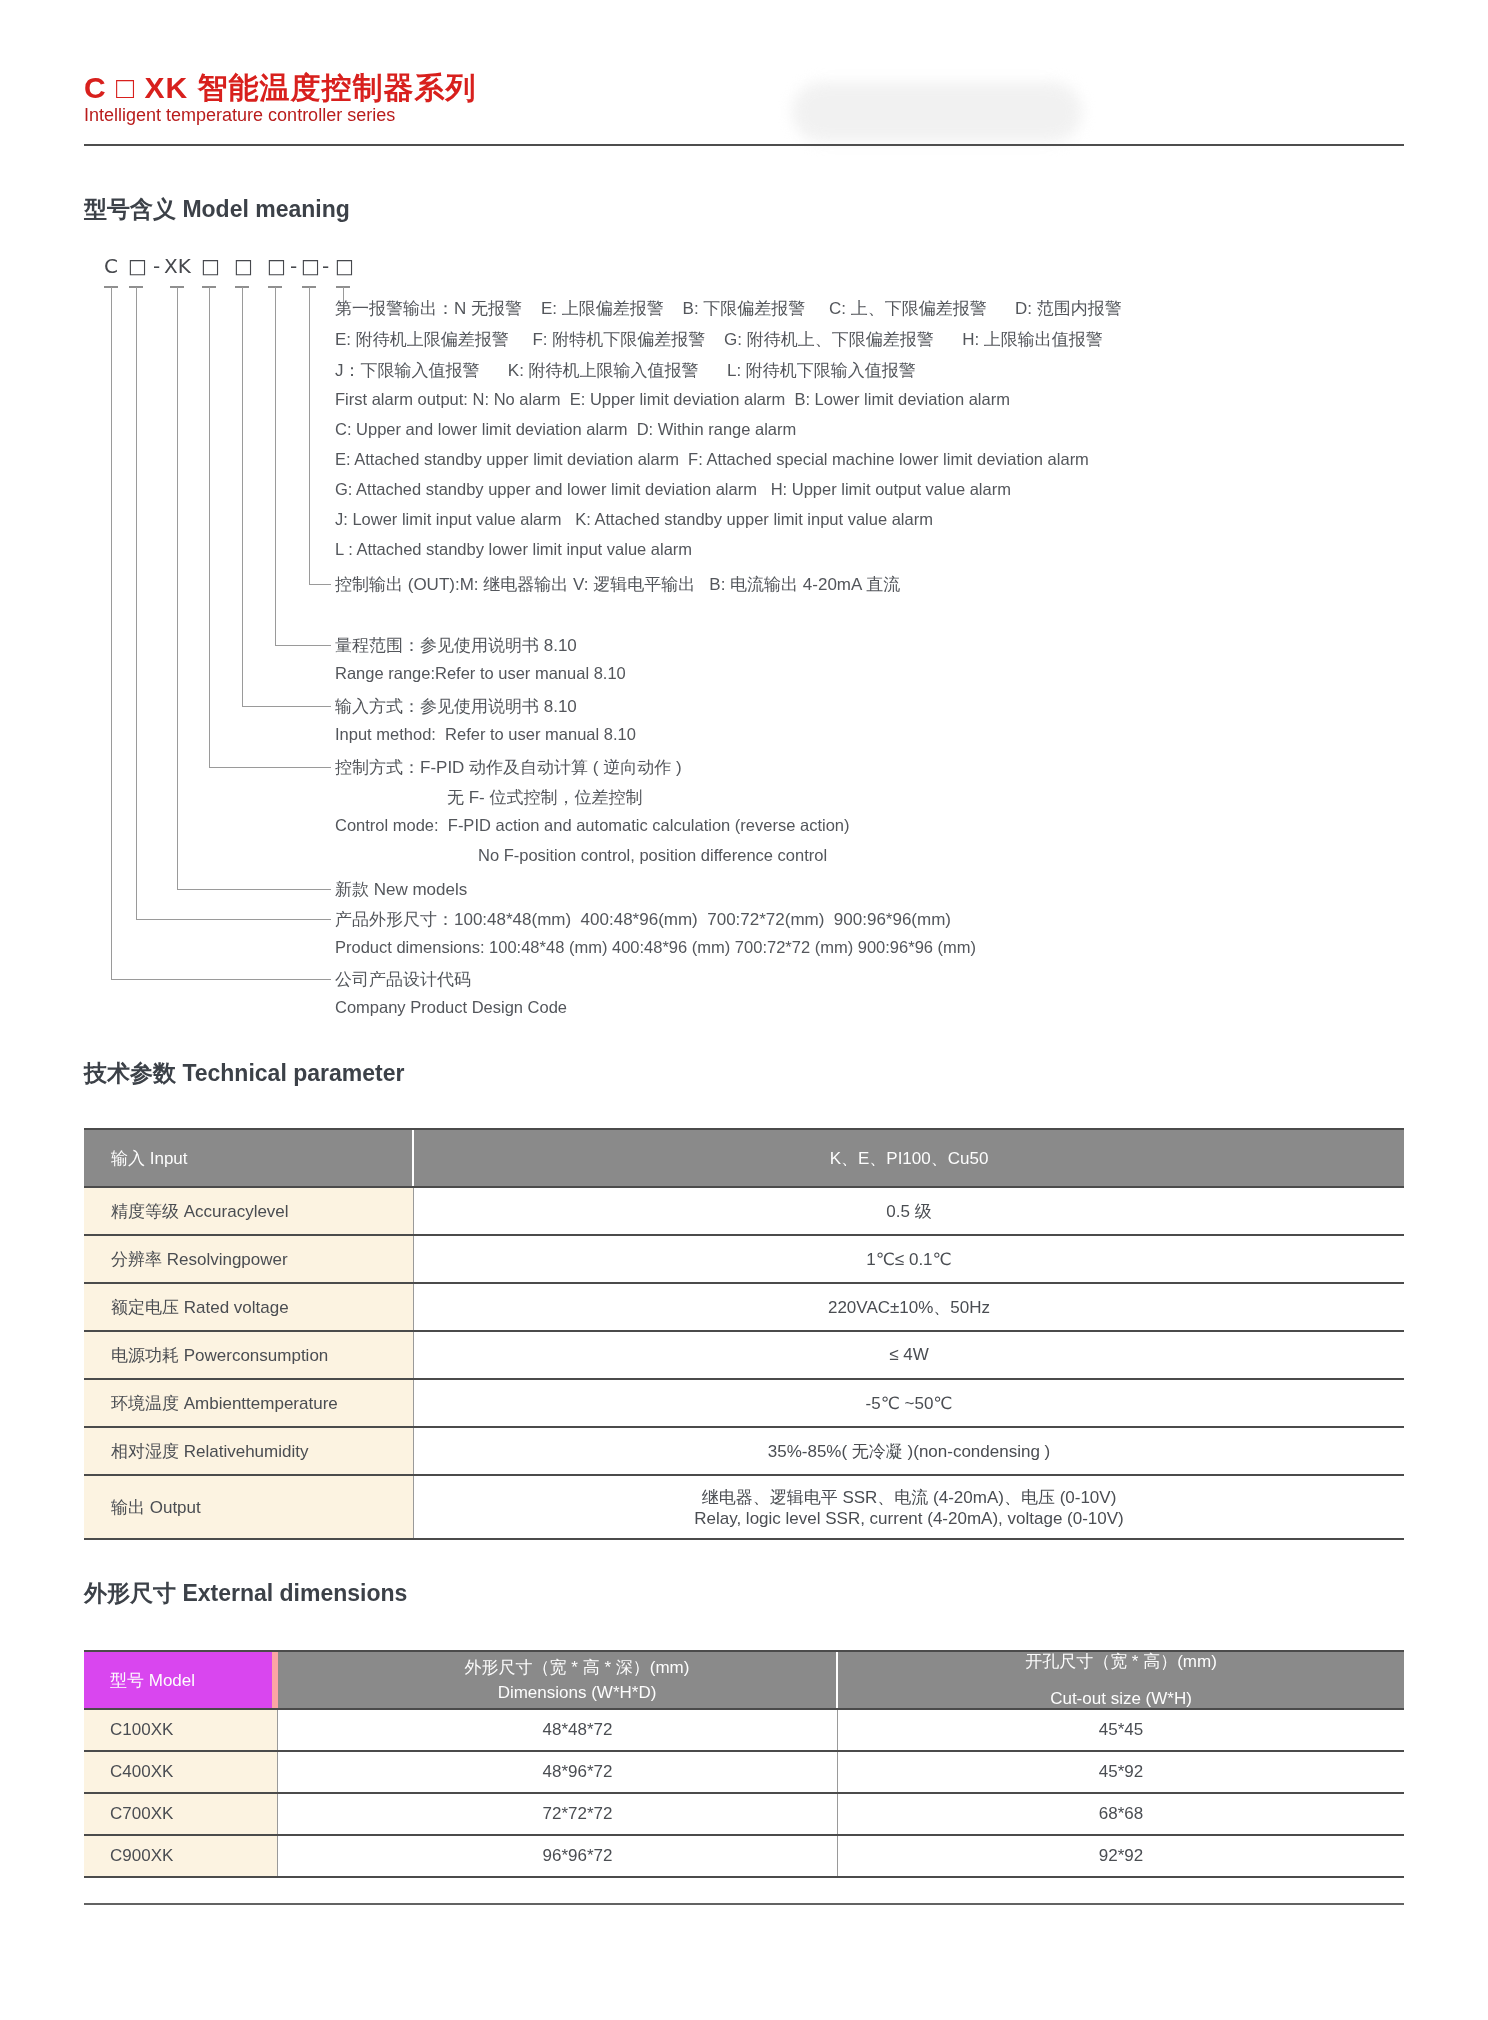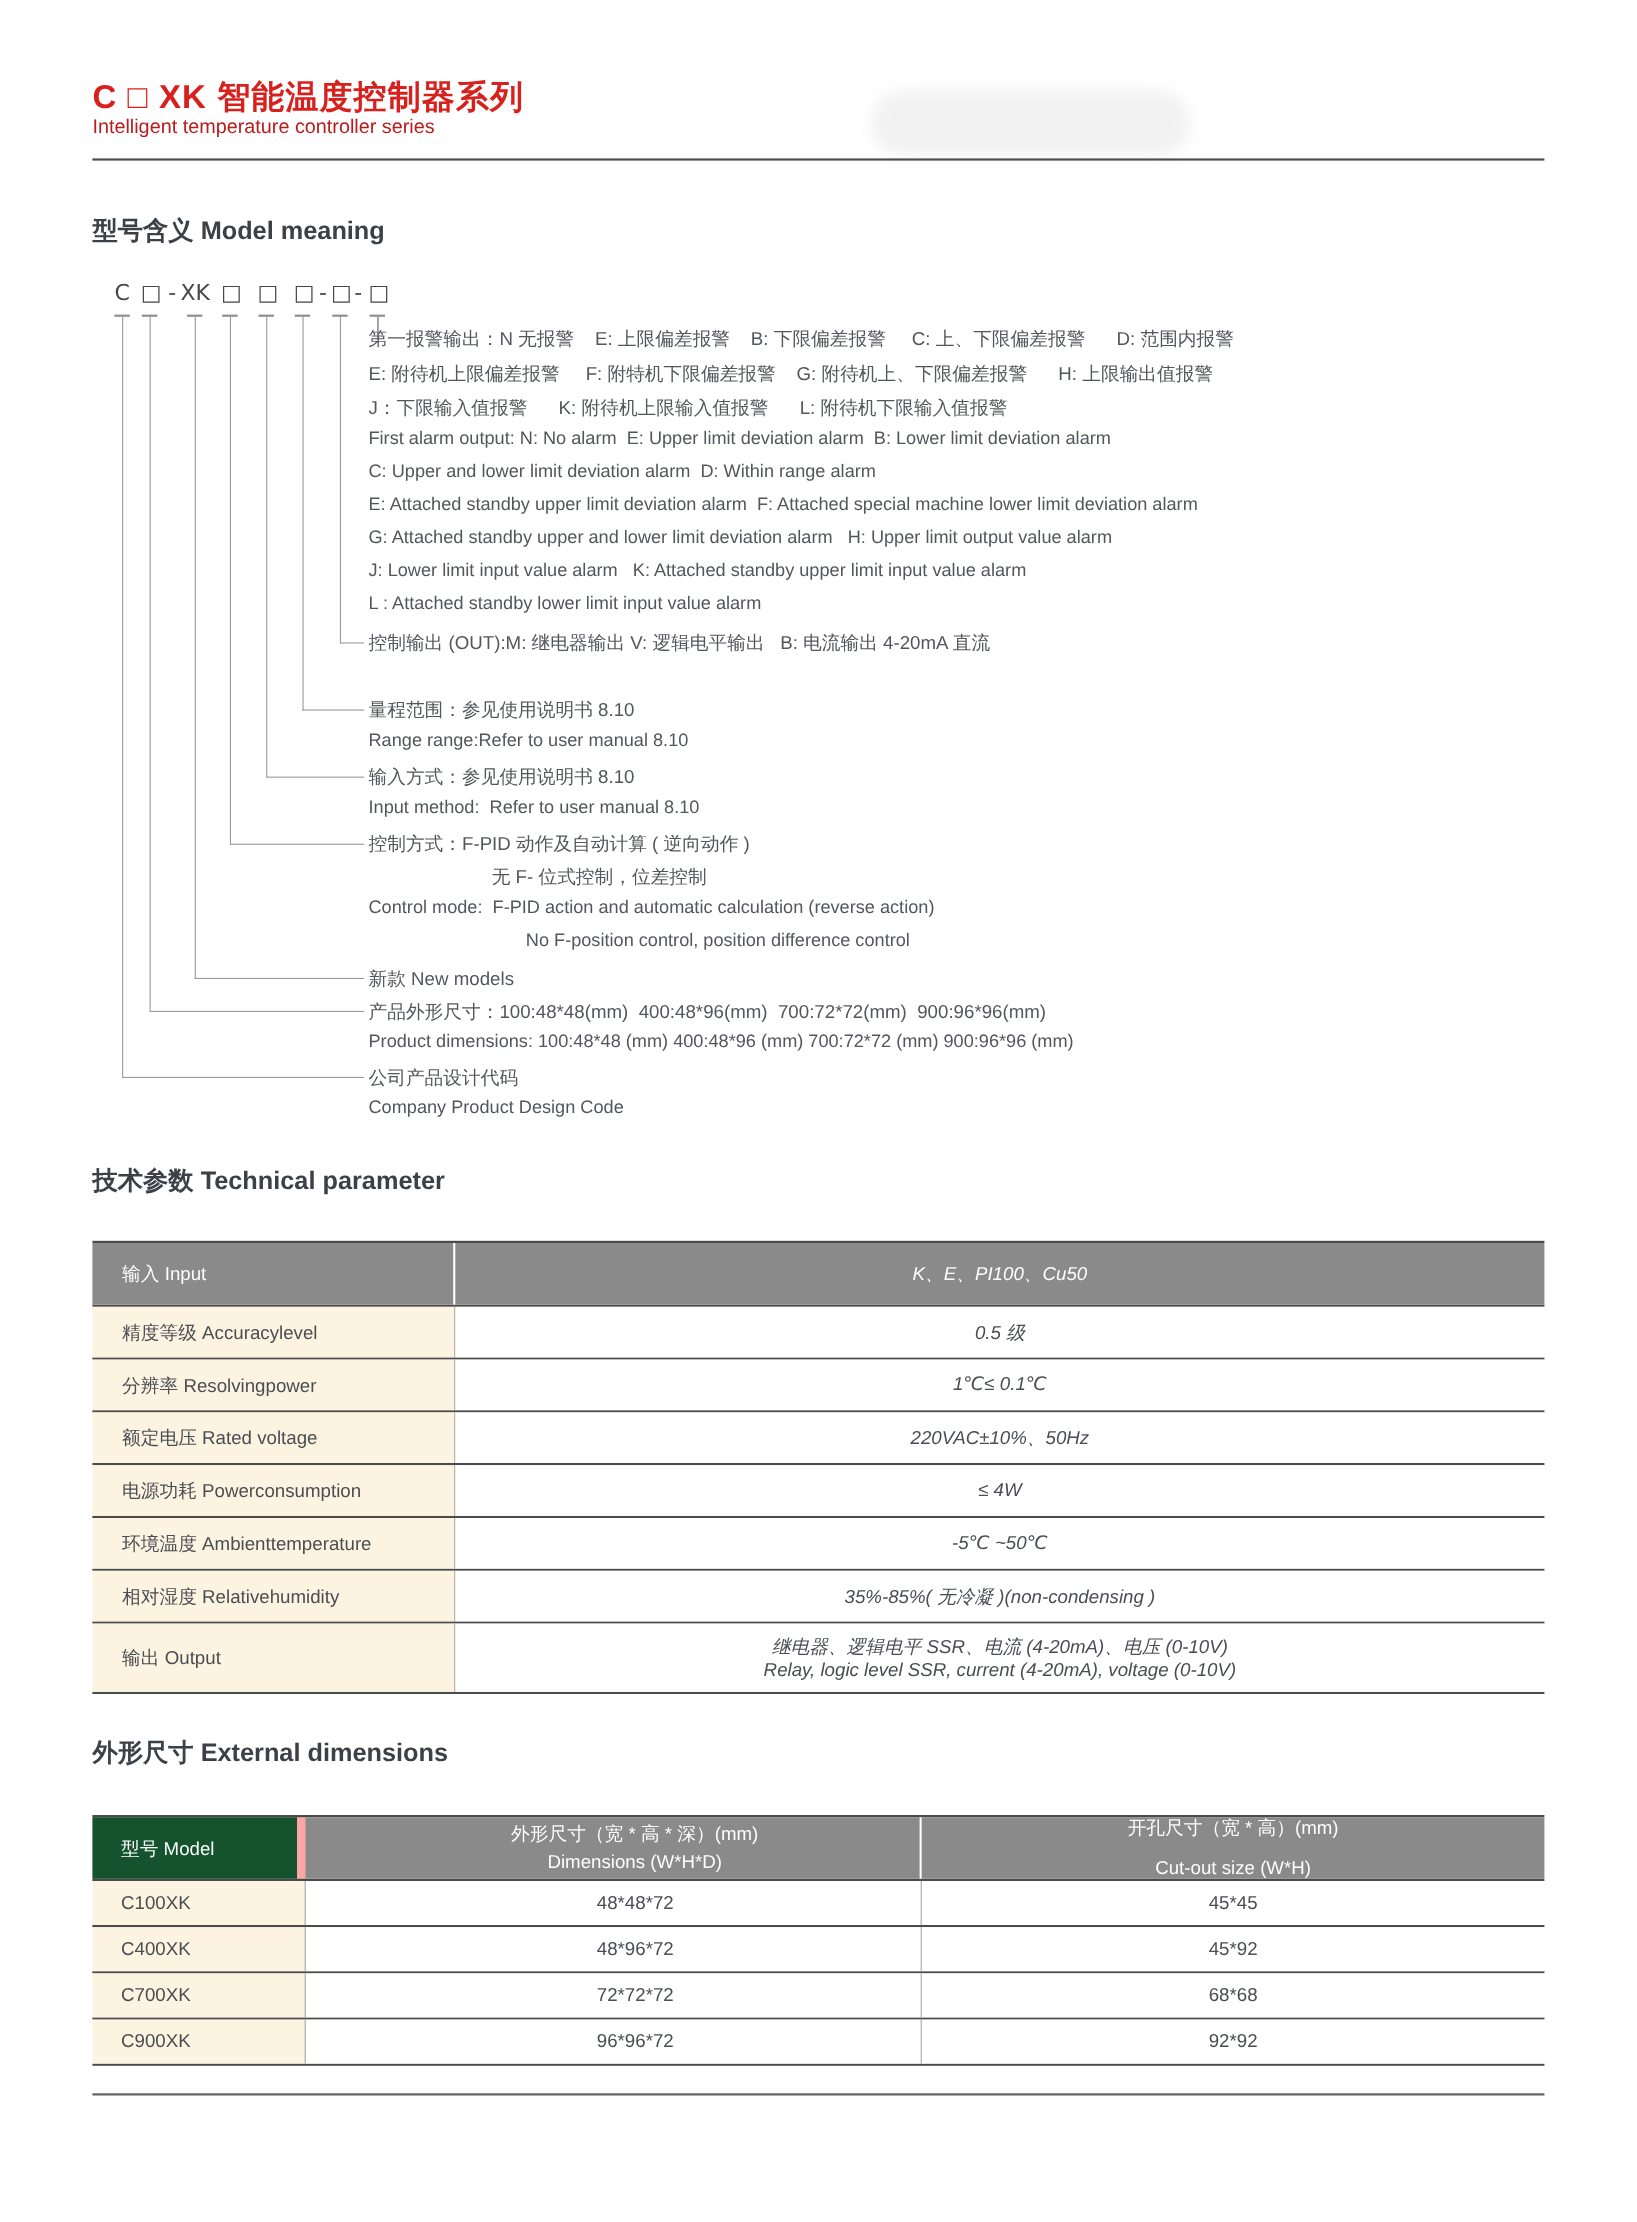--- a/index.html
+++ b/index.html
@@ -26,30 +26,30 @@
   .ln.cn{font-size:17px;}
   .ln.en{font-size:16.5px;}
 
   
   .tbl{position:absolute;left:84px;width:1320px;border-top:2px solid #4b4b4b;}
   .trow{display:flex;border-bottom:2px solid #4b4b4b;align-items:stretch;}
   .cell{box-sizing:border-box;display:flex;align-items:center;font-size:17px;color:#4a4d52;}
   .head .cell{background:#8a8a8a;color:#fdfdfd;}
   .lab{width:330px;padding-left:27px;background:#fcf3e1;border-right:1px solid #9a9a9a;}
   .head .lab{background:#8a8a8a;border-right:2px solid #ffffff;}
-  .val{flex:1;justify-content:center;text-align:center;background:#fff;flex-direction:column;font-style:italic;}
+  .val{flex:1;justify-content:center;text-align:center;background:#fff;flex-direction:column;}
   .head .val{background:#8a8a8a;}
   .h56{height:56px;} .h46{height:46px;} .h62{height:62px;} .h40{height:40px;}
   .vline2{font-size:17px;}
 
   
   .c-model{width:194px;padding-left:26px;background:#fcf3e1;border-right:1px solid #9a9a9a;box-sizing:border-box;display:flex;align-items:center;font-size:17px;color:#4a4d52;}
   .c-dim{width:560px;border-right:1px solid #9a9a9a;box-sizing:border-box;display:flex;align-items:center;justify-content:center;flex-direction:column;font-size:17px;color:#4a4d52;background:#fff;text-align:center;padding-left:40px;}
   .c-cut{flex:1;box-sizing:border-box;display:flex;align-items:center;justify-content:center;flex-direction:column;font-size:17px;color:#4a4d52;background:#fff;text-align:center;}
-  .head2 .c-model{background:#14532d;color:#fdfdfd;border-right:8px solid #fca5a5;}
+  .head2 .c-model{background:#d946ef;color:#fdfdfd;border-right:6px solid #fca5a5;}
   .head2 .c-dim{background:#8a8a8a;color:#fdfdfd;border-right:2px solid #fff;line-height:25px;}
   .head2 .c-cut{background:#8a8a8a;color:#fdfdfd;line-height:25px;gap:12px;}
 </style>
 </head>
 <body>
 
 <div class="page">
 
   <div class="logo-blob"></div>
   <div class="title">C □ XK 智能温度控制器系列</div>

